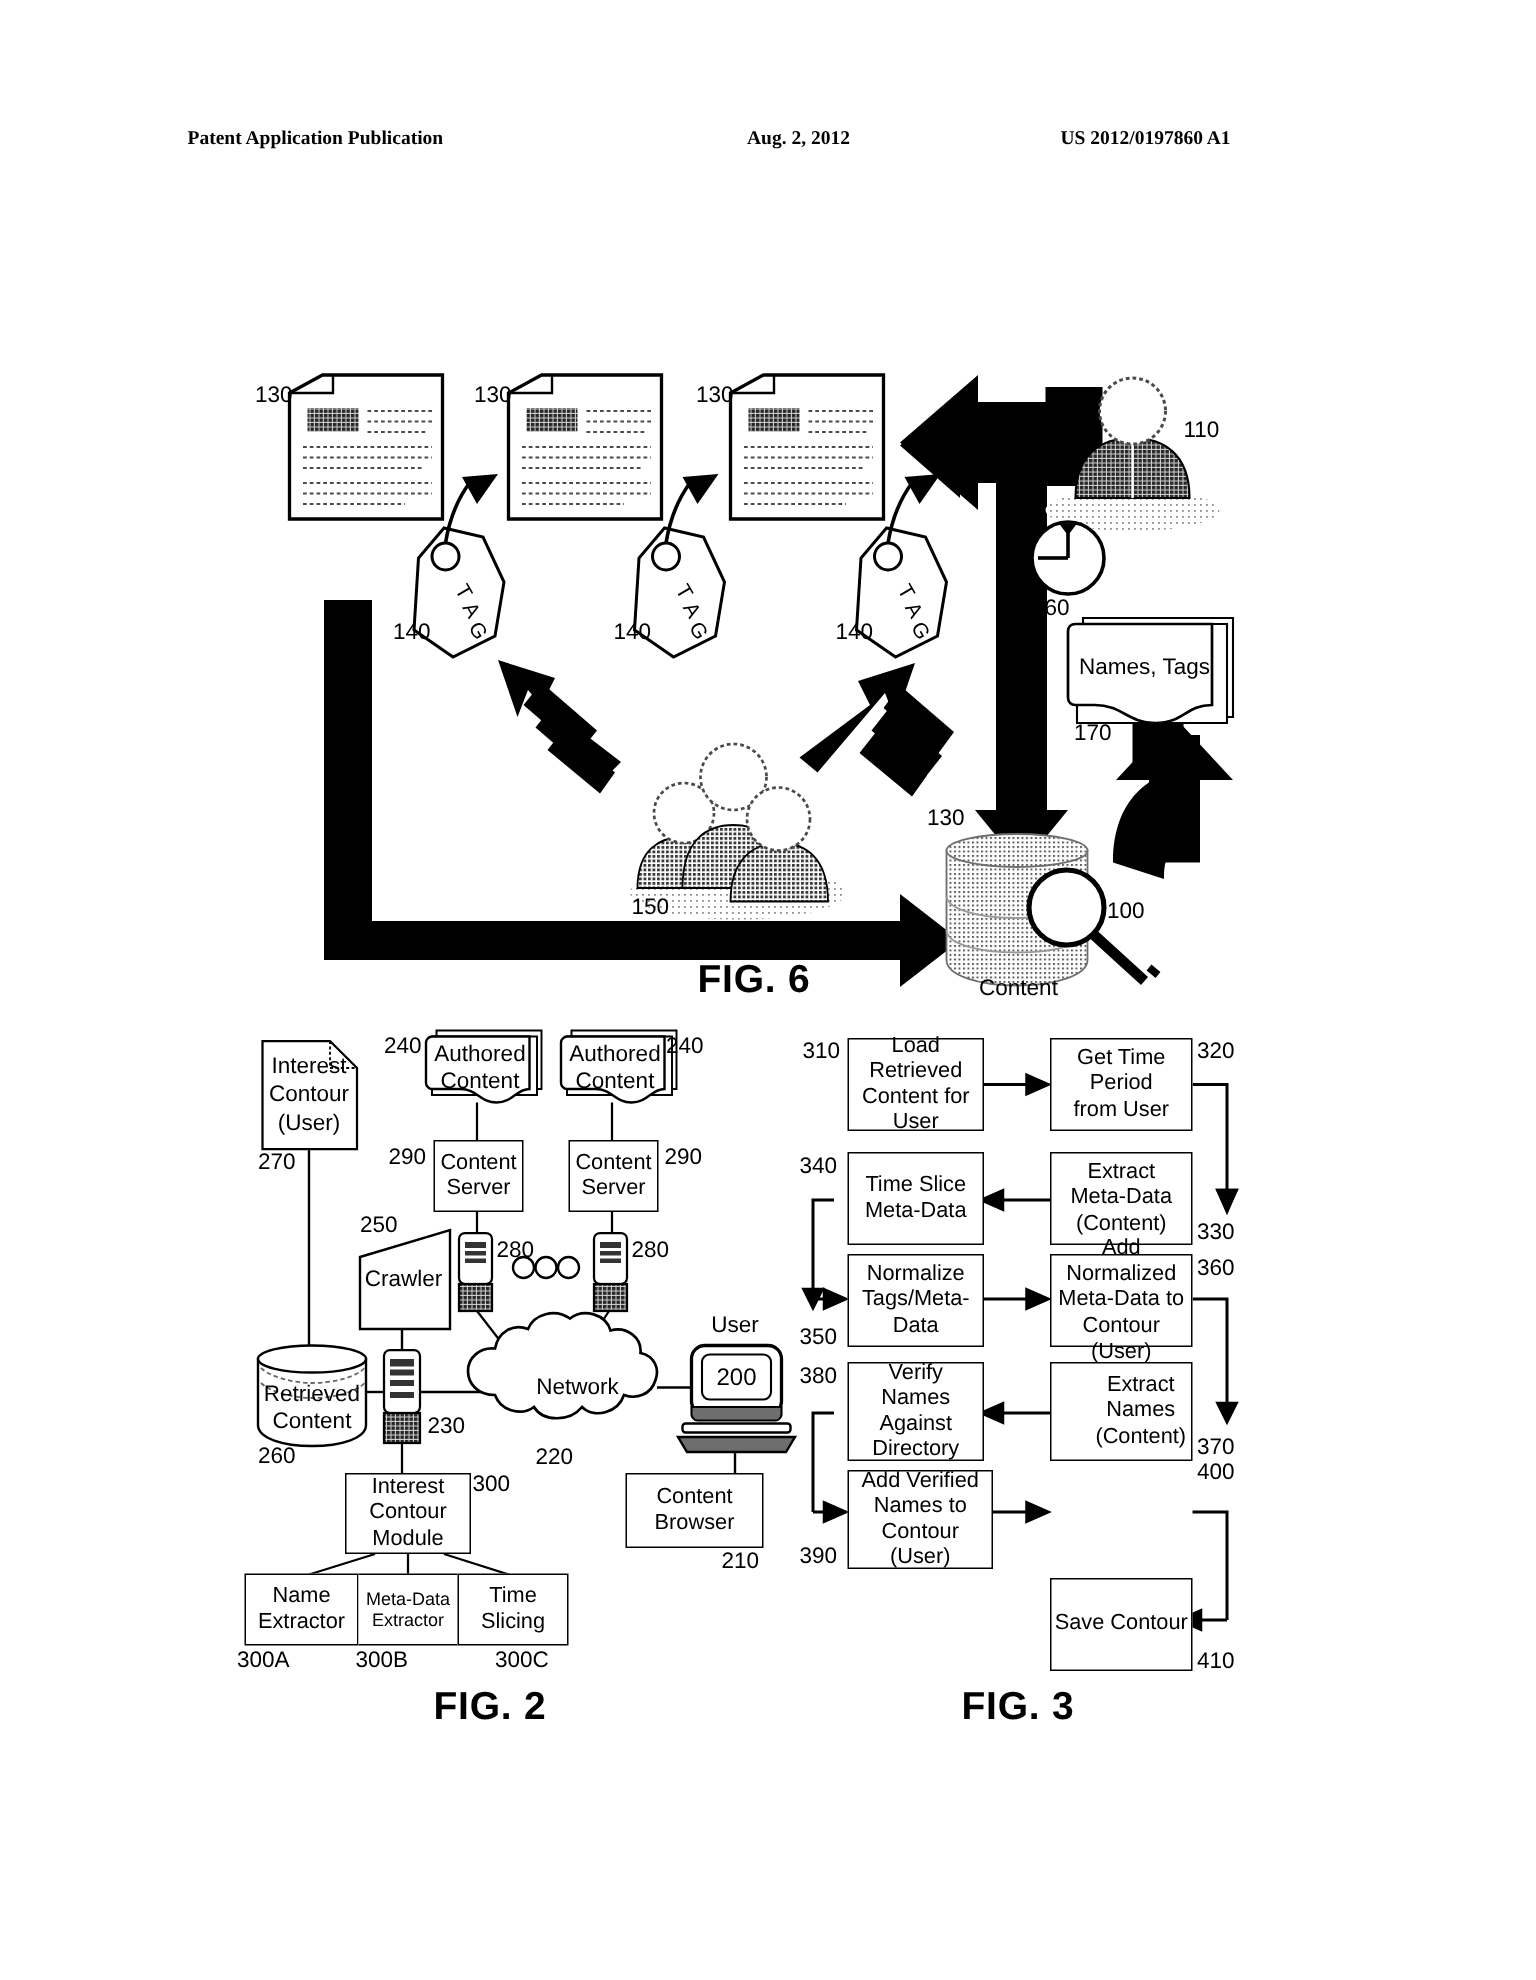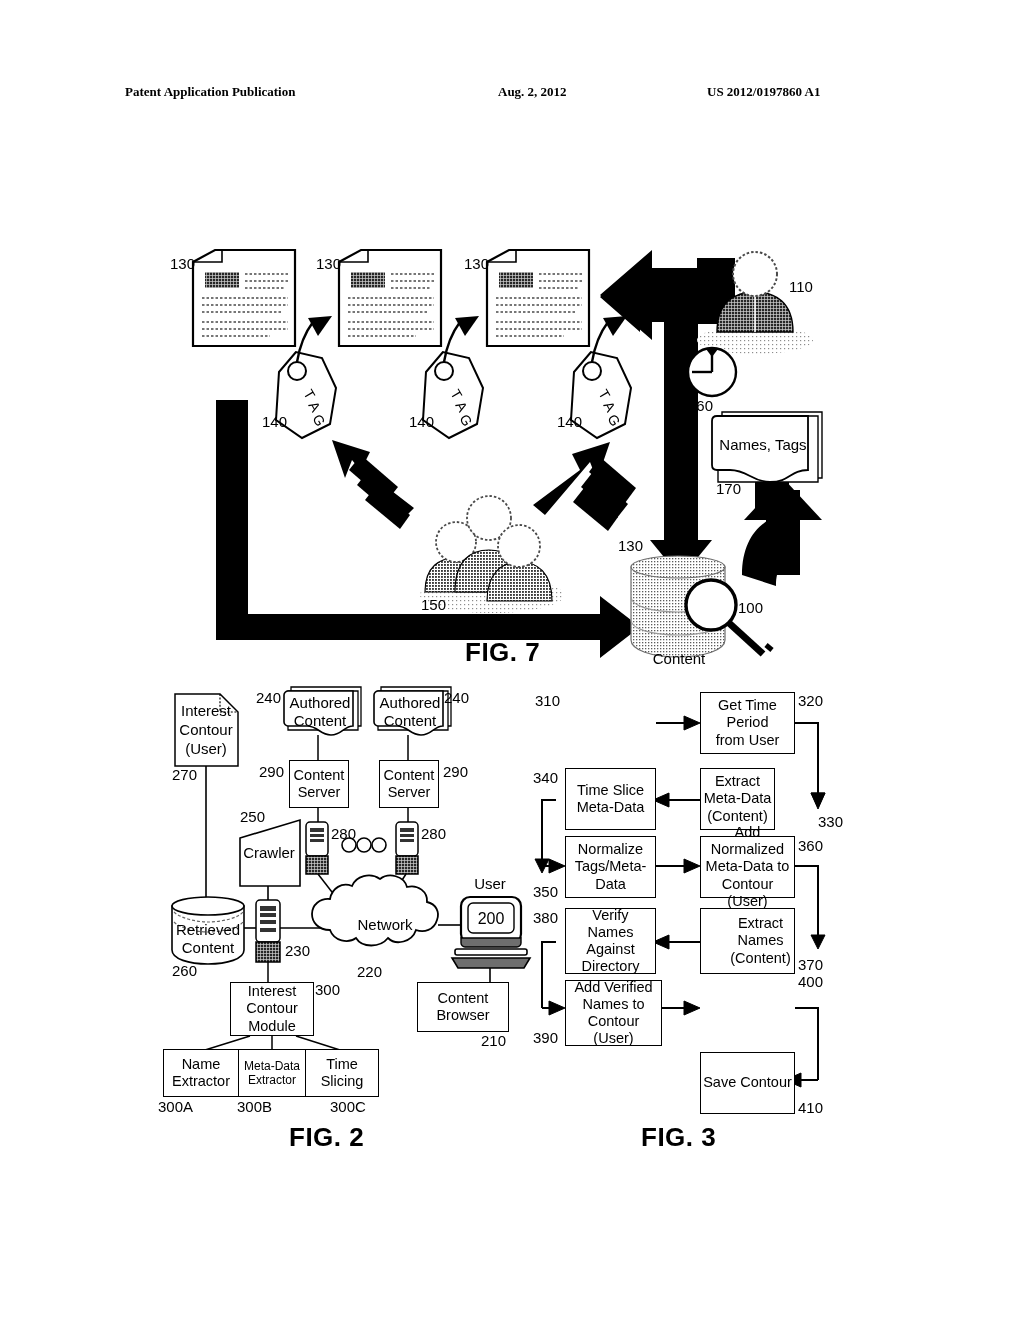--- a/index.html
+++ b/index.html
@@ -453,21 +453,21 @@
   <div class="cap" style="left:713px; top:437px; width:100px; font-size:15px;">Names, Tags</div>
   <div class="ref" style="left:716px; top:481px;">170</div>
 
   <div class="ref" style="left:421px; top:597px;">150</div>
 
   <div class="ref" style="left:618px; top:538px;">130</div>
   <div class="cap" style="left:636px; top:651px; width:86px;">Content</div>
 
   <div class="ref" style="left:738px; top:600px;">100</div>
 
-  <div class="figcap" style="left:465px; top:637px;">FIG. 7</div>
+  <div class="figcap" style="left:465px; top:637px;">FIG. 6</div>
 
   <div class="cap" style="left:176px; top:702px; width:60px; line-height:1.25;">
     <span>Interest</span><br>
     <span>Contour</span><br>
     <span>(User)</span>
   </div>
   <div class="ref" style="left:172px; top:767px;">270</div>
 
   <div class="cap" style="left:287px; top:694px; width:66px; line-height:1.2;">
     <span>Authored</span><br>
@@ -551,46 +551,52 @@
       <span>Time</span><br>
       <span>Slicing</span>
     </span>
   </div>
   <div class="ref" style="left:158px; top:1099px;">300A</div>
   <div class="ref" style="left:237px; top:1099px;">300B</div>
   <div class="ref" style="left:330px; top:1099px;">300C</div>
 
   <div class="figcap" style="left:289px; top:1122px;">FIG. 2</div>
 
+  <div class="box" style="left:565px; top:692px; width:91px; height:62px;">
+    <span>
+      <span>Load Retrieved</span><br>
+      <span>Content for User</span>
+    </span>
+  </div>
   <div class="ref" style="left:535px; top:693px;">310</div>
 
   <div class="box" style="left:700px; top:692px; width:95px; height:62px;">
     <span>
       <span>Get Time Period</span><br>
       <span>from User</span>
     </span>
   </div>
   <div class="ref" style="left:798px; top:693px;">320</div>
 
   <div class="box" style="left:565px; top:768px; width:91px; height:62px;">
     <span>
       <span>Time Slice</span><br>
       <span>Meta-Data</span>
     </span>
   </div>
   <div class="ref" style="left:533px; top:770px;">340</div>
 
-  <div class="box" style="left:700px; top:768px; width:75px; height:62px;">
+  <div class="box" style="left:700px; top:768px; width:95px; height:62px;">
     <span>
       <span>Extract</span><br>
       <span>Meta-Data</span><br>
       <span>(Content)</span>
     </span>
   </div>
-  <div class="ref" style="left:798px; top:814px;margin-left:20px;">330</div>
+  <div class="ref" style="left:798px; top:814px;">330</div>
 
   <div class="box" style="left:565px; top:836px; width:91px; height:62px;">
     <span>
       <span>Normalize</span><br>
       <span>Tags/Meta-Data</span>
     </span>
   </div>
   <div class="ref" style="left:533px; top:884px;">350</div>
 
   <div class="box" style="left:700px; top:836px; width:95px; height:62px;">

